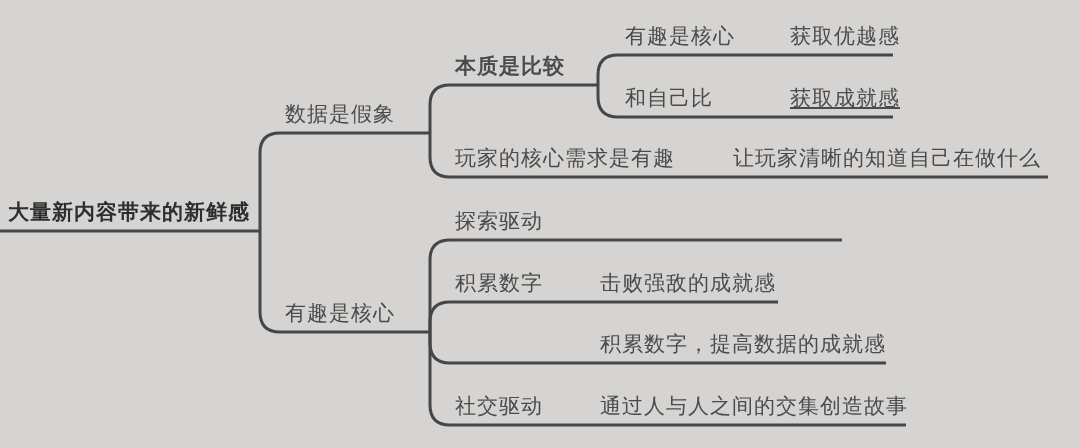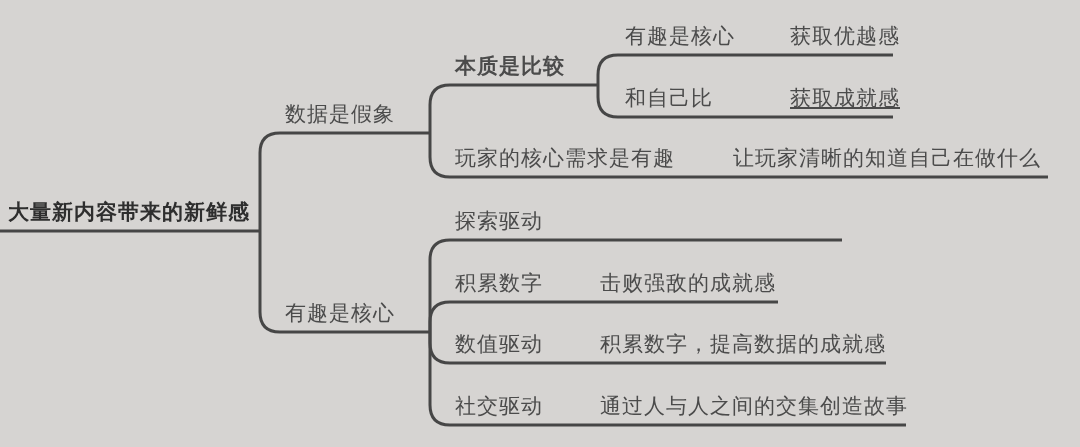--- a/index.html
+++ b/index.html
@@ -77,18 +77,17 @@
   <div class="label" style="left:625px; top:21px;">有趣是核心</div>
   <div class="label" style="left:790px; top:21px;">获取优越感</div>
   <div class="label" style="left:625px; top:83px;">和自己比</div>
   <div class="label" style="left:790px; top:83px;text-decoration:underline;">获取成就感</div>
   <div class="label" style="left:455px; top:143px;">玩家的核心需求是有趣</div>
   <div class="label" style="left:455px; top:206px;">探索驱动</div>
 
   <div class="label" style="left:733px; top:143px;">让玩家清晰的知道自己在做什么</div>
   <div class="label" style="left:455px; top:268px;">积累数字</div>
   <div class="label" style="left:600px; top:268px;">击败强敌的成就感</div>
-  <div class="label" style="left:455px; top:329px;">数值驱动</div>
   <div class="label" style="left:600px; top:329px;">积累数字，提高数据的成就感</div>
   <div class="label" style="left:455px; top:391px;">社交驱动</div>
   <div class="label" style="left:600px; top:391px;text-align:center;">通过人与人之间的交集创造故事</div>
 
 </div>
 
 </body></html>

